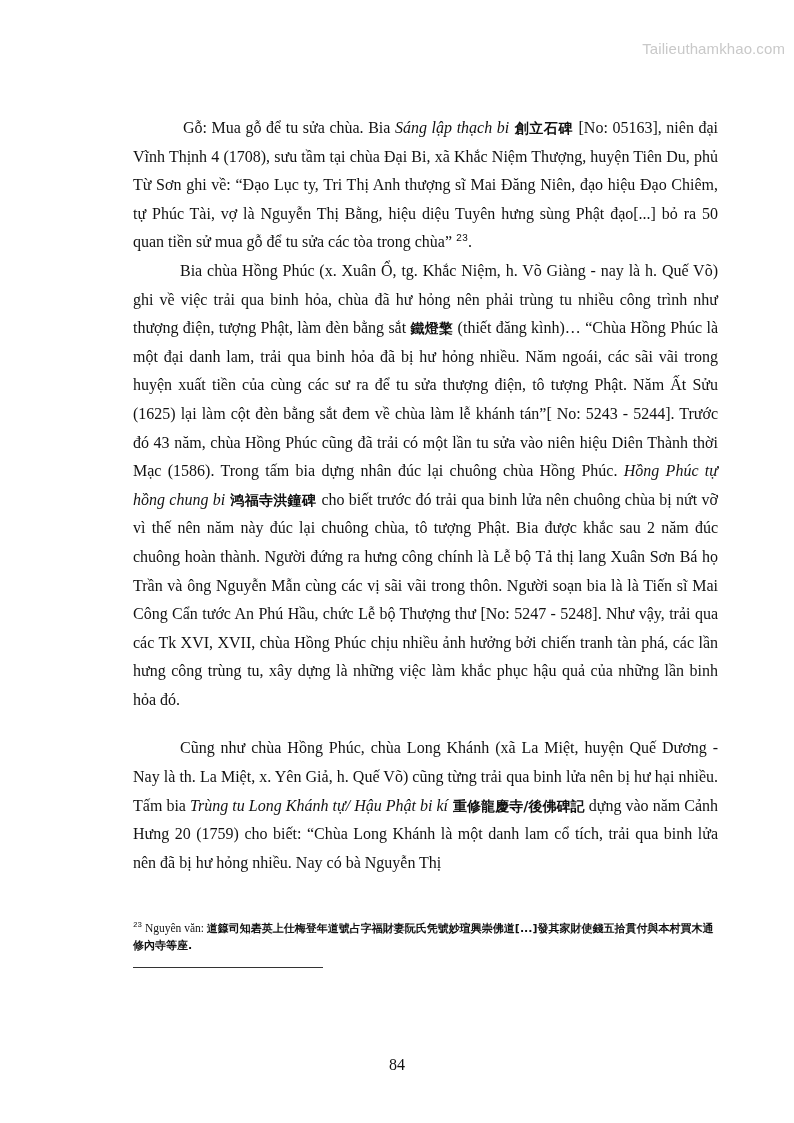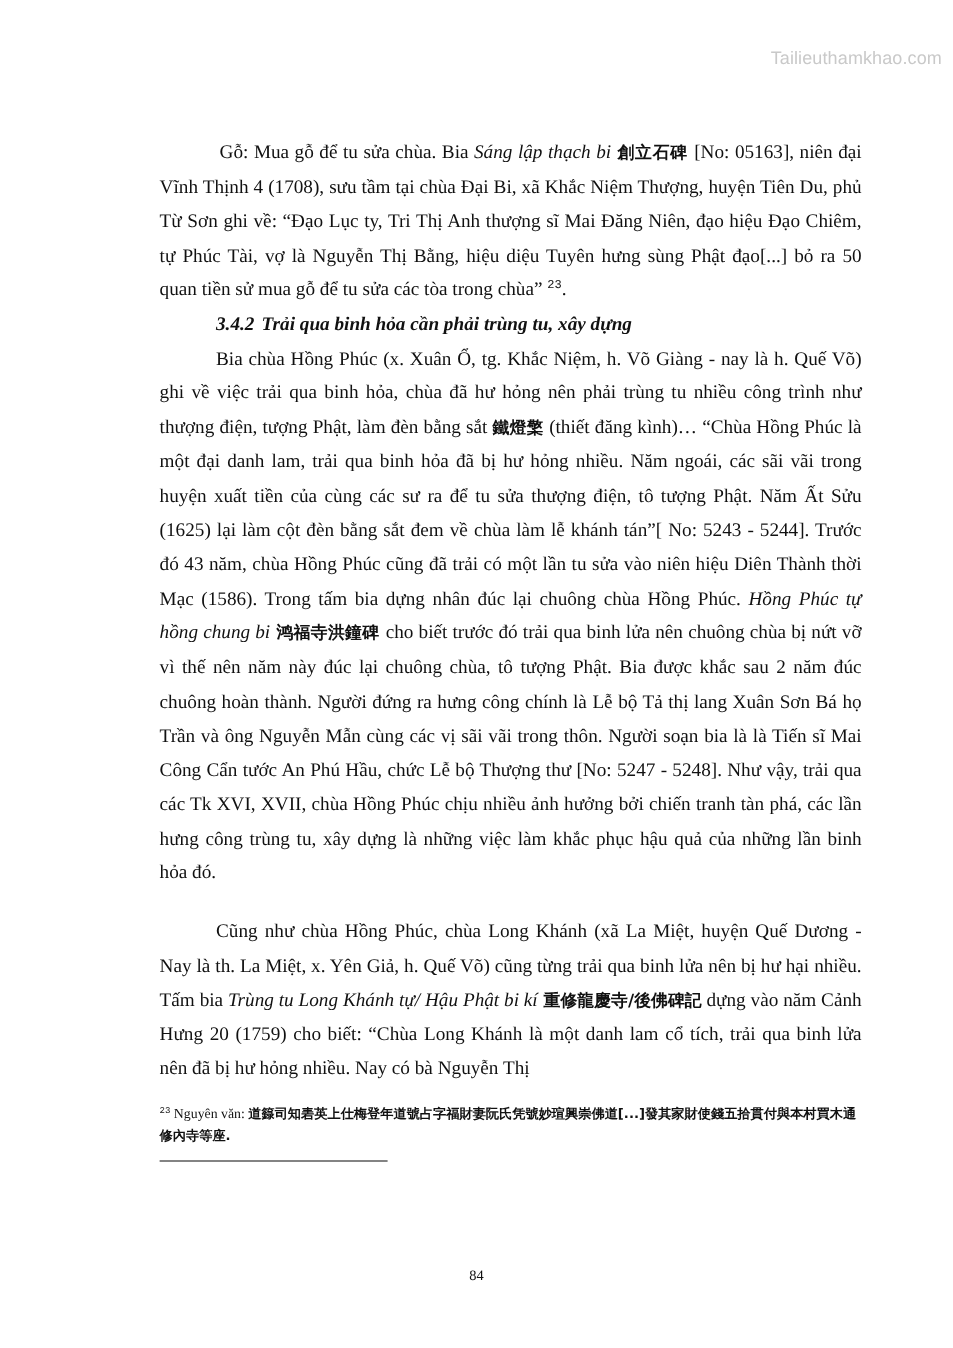--- a/index.html
+++ b/index.html
@@ -28,32 +28,31 @@
     position: absolute; left: 133px; top: 967px; width: 190px; height: 1px; background: #333;
   }
   .footnote {
     position: absolute; left: 133px; top: 920px; width: 585px;
     font-family: "Liberation Serif", serif; font-size: 11.5px; line-height: 17px; color: #111;
   }
   .footnote sup { font-size: 7.5px; }
   .footnote .han { font-size: 11px; }
   .page-number {
     position: absolute; left: 0; width: 794px; top: 1056px; text-align: center;
-    font-family: "Liberation Serif", serif; font-size: 12px; color: #111;
+    font-family: "Liberation Serif", serif; font-size: 16px; color: #111;
   }
 </style>
 </head>
 <body>
 
 <div class="watermark">Tailieuthamkhao.com</div>
 
 <div class="page-body">
   <p class="first"><span>Gỗ: Mua gỗ để tu sửa chùa. Bia </span><i>Sáng lập thạch bi</i><span class="han"> 創立石碑 </span><span> [No: 05163], niên đại Vĩnh Thịnh 4 (1708), sưu tầm tại chùa Đại Bi, xã Khắc Niệm Thượng, huyện Tiên Du, phủ Từ Sơn ghi về: “Đạo Lục ty, Tri Thị Anh thượng sĩ Mai Đăng Niên, đạo hiệu Đạo Chiêm, tự Phúc Tài, vợ là Nguyễn Thị Bằng, hiệu diệu Tuyên hưng sùng Phật đạo[...] bỏ ra 50 quan tiền sử mua gỗ để tu sửa các tòa trong chùa” </span><sup>23</sup><span>.</span></p>
 
-  <h3 class="heading"><span class="num">3.4.2</span><span>Trải qua binh hỏa cần phải trùng tu, xây dựng</span></h3>
 
   <p><span>Bia chùa Hồng Phúc (x. Xuân Ổ, tg. Khắc Niệm, h. Võ Giàng - nay là h. Quế Võ) ghi về việc trải qua binh hỏa, chùa đã hư hỏng nên phải trùng tu nhiều công trình như thượng điện, tượng Phật, làm đèn bằng sắt </span><span class="han">鐵燈檠</span><span> (thiết đăng kình)… “Chùa Hồng Phúc là một đại danh lam, trải qua binh hỏa đã bị hư hỏng nhiều. Năm ngoái, các sãi vãi trong huyện xuất tiền của cùng các sư ra để tu sửa thượng điện, tô tượng Phật. Năm Ất Sửu (1625) lại làm cột đèn bằng sắt đem về chùa làm lễ khánh tán”[ No: 5243 - 5244]. Trước đó 43 năm, chùa Hồng Phúc cũng đã trải có một lần tu sửa vào niên hiệu Diên Thành thời Mạc (1586). Trong tấm bia dựng nhân đúc lại chuông chùa Hồng Phúc. </span><i>Hồng Phúc tự hồng chung bi</i><span class="han"> 鸿福寺洪鐘碑 </span><span> cho biết trước đó trải qua binh lửa nên chuông chùa bị nứt vỡ vì thế nên năm này đúc lại chuông chùa, tô tượng Phật. Bia được khắc sau 2 năm đúc chuông hoàn thành. Người đứng ra hưng công chính là Lễ bộ Tả thị lang Xuân Sơn Bá họ Trần và ông Nguyễn Mẫn cùng các vị sãi vãi trong thôn. Người soạn bia là là Tiến sĩ Mai Công Cẩn tước An Phú Hầu, chức Lễ bộ Thượng thư [No: 5247 - 5248]. Như vậy, trải qua các Tk XVI, XVII, chùa Hồng Phúc chịu nhiều ảnh hưởng bởi chiến tranh tàn phá, các lần hưng công trùng tu, xây dựng là những việc làm khắc phục hậu quả của những lần binh hỏa đó.</span></p>
 
   <p class="gap"><span>Cũng như chùa Hồng Phúc, chùa Long Khánh (xã La Miệt, huyện Quế Dương - Nay là th. La Miệt, x. Yên Giả, h. Quế Võ) cũng từng trải qua binh lửa nên bị hư hại nhiều. Tấm bia </span><i>Trùng tu Long Khánh tự/ Hậu Phật bi kí</i><span class="han"> 重修龍慶寺/後佛碑記</span><span> dựng vào năm Cảnh Hưng 20 (1759) cho biết: “Chùa Long Khánh là một danh lam cổ tích, trải qua binh lửa nên đã bị hư hỏng nhiều. Nay có bà Nguyễn Thị</span></p>
 </div>
 
 <div class="footnote-rule"></div>
 
 <div class="footnote"><sup>23</sup><span> Nguyên văn: </span><span class="han">道籙司知砉英上仕梅登年道號占字福財妻阮氏凭號妙瑄興崇佛道[...]發其家財使錢五拾貫付與本村買木通修內寺等座.</span></div>
 

